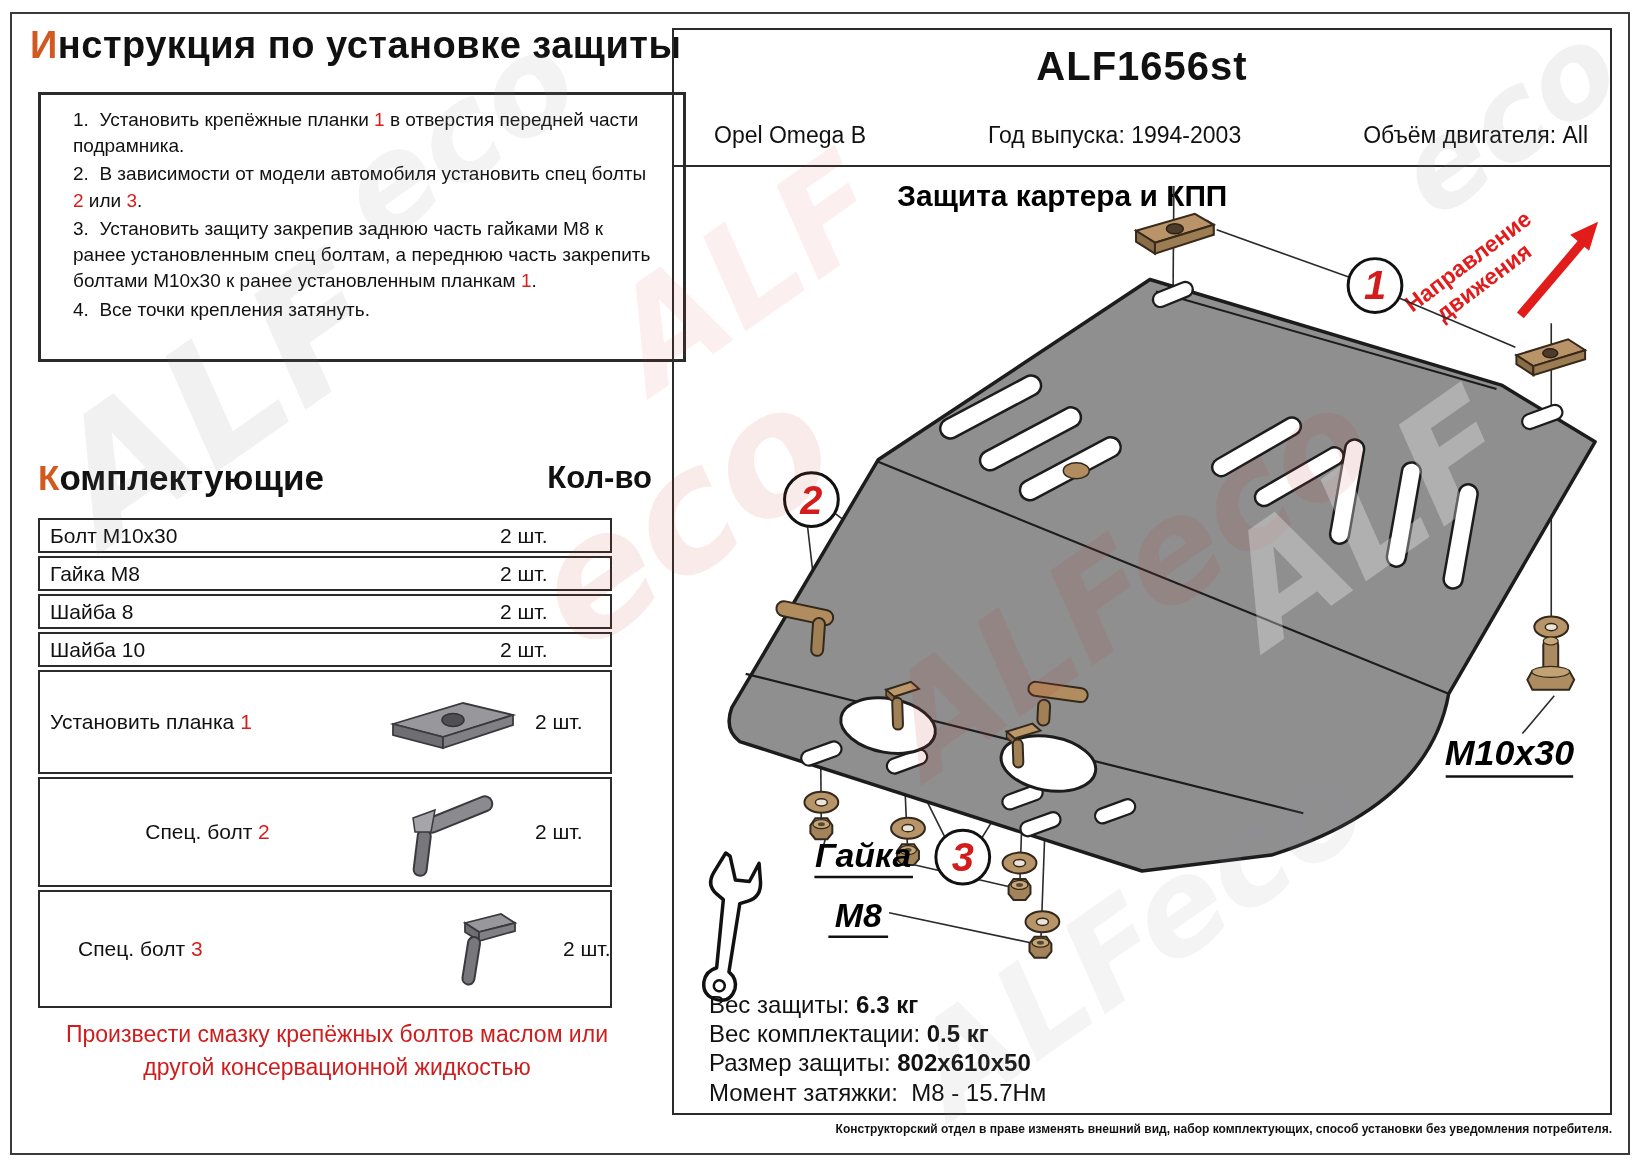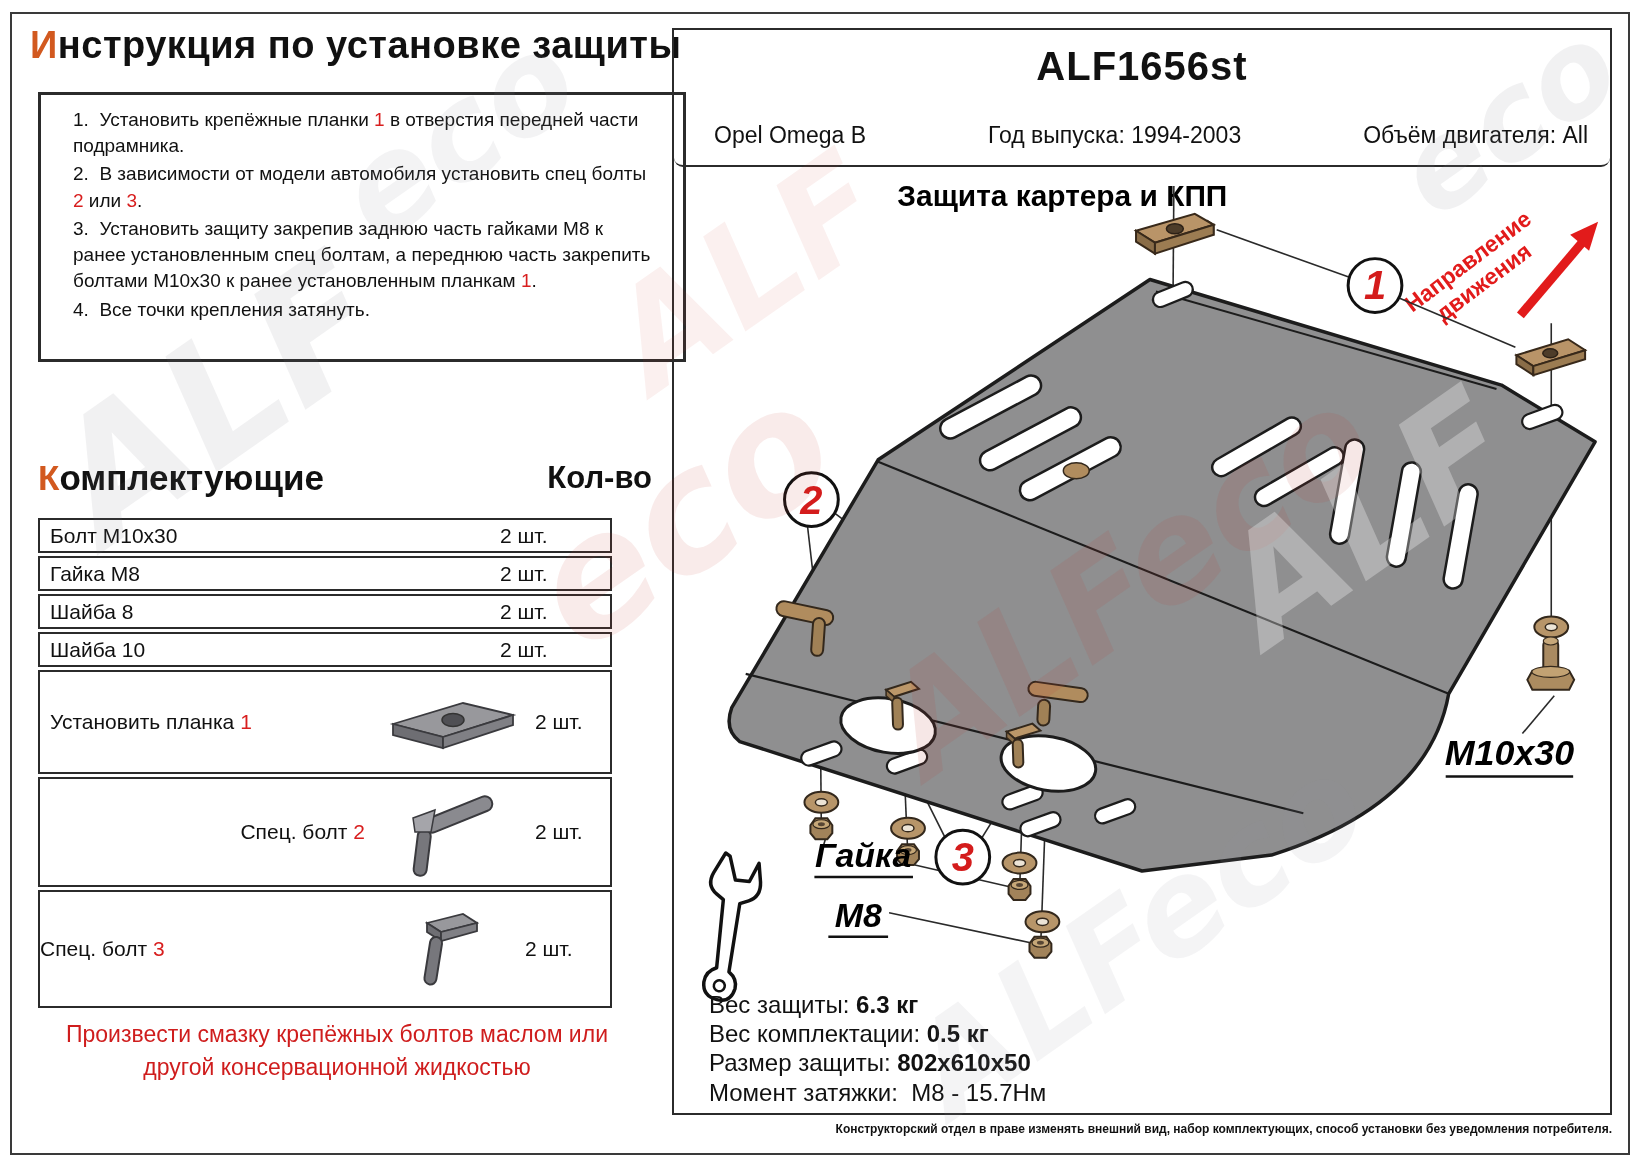--- a/index.html
+++ b/index.html
@@ -24,21 +24,21 @@
         box-sizing:border-box;background:transparent;}
   .tname{flex:0 0 315px;padding-left:10px;font-size:21px;}
   .timg{flex:1;display:flex;justify-content:center;align-items:center;}
   .tqty{flex:0 0 110px;font-size:21px;}
   .warning{position:absolute;left:30px;top:1018px;width:614px;text-align:center;
         font-size:23px;line-height:1.45;color:#cf1d1d;}
 
   
   .panel{position:absolute;left:672px;top:28px;width:940px;height:1087px;
         border:2px solid #2b2b2b;box-sizing:border-box;}
-  .panel-header{position:relative;height:137px;border-bottom:2px solid #2b2b2b;box-sizing:border-box;border-radius:9px;}
+  .panel-header{position:relative;height:137px;border-bottom:2px solid #2b2b2b;box-sizing:border-box;}
   .part-code{position:absolute;top:14px;left:0;width:100%;text-align:center;
         font-size:40px;font-weight:bold;letter-spacing:1px;}
   .meta-row{position:absolute;bottom:16px;left:0;width:100%;display:flex;
         justify-content:space-between;box-sizing:border-box;padding:0 22px 0 40px;font-size:23px;}
   .diagram-wrap{position:relative;width:764px;height:946px;}
   svg text{font-family:"Liberation Sans",sans-serif;}
   .specs{position:absolute;left:35px;bottom:6px;font-size:24px;line-height:1.22;}
   .specs b{font-weight:bold;}
   .footer-note{position:absolute;left:672px;top:1122px;width:940px;text-align:right;
         font-size:12px;font-weight:bold;}
@@ -106,35 +106,35 @@
           <polygon points="28,40 98,19 148,31 78,53" fill="#98989c" stroke="#3a3a3e" stroke-width="1.8"></polygon>
           <polygon points="28,40 78,53 78,64 28,51" fill="#6e6e73" stroke="#3a3a3e" stroke-width="1.8"></polygon>
           <polygon points="78,53 148,31 148,41 78,64" fill="#808085" stroke="#3a3a3e" stroke-width="1.8"></polygon>
           <ellipse cx="88" cy="36" rx="11" ry="6.5" fill="#4f4f54" stroke="#333" stroke-width="1.5"></ellipse>
         </svg>
       </span>
       <span class="tqty">2 шт.</span>
     </div>
 
     <div class="trow" style="height:110px">
-      <span class="timg" style="flex:0 0 315px;justify-content:flex-end;padding-left:10px;">
+      <span class="timg" style="flex:0 0 315px;justify-content:center;padding-left:10px;">
         <span class="tname" style="padding:0;flex:none;"><span>Спец. болт </span><span class="red">2</span></span>
       </span>
       <span class="timg">
         <svg width="170" height="100" viewBox="0 0 170 100">
           <rect x="0" y="-7.5" width="72" height="15" rx="7.5" transform="translate(60,46) rotate(-22)" fill="#8a8a8f" stroke="#3a3a3e" stroke-width="2"></rect>
           <rect x="-6.5" y="0" width="13" height="46" rx="6" transform="translate(60,48) rotate(7)" fill="#77777c" stroke="#3a3a3e" stroke-width="2"></rect>
           <polygon points="48,36 70,28 66,50 50,50" fill="#a5a5aa" stroke="#3a3a3e" stroke-width="1.5"></polygon>
         </svg>
       </span>
       <span class="tqty">2 шт.</span>
     </div>
 
     <div class="trow" style="height:118px">
-      <span class="timg" style="flex:0 0 315px;justify-content:flex-start;">
+      <span class="timg" style="flex:0 0 315px;justify-content:flex-start;padding-left:10px;margin-left:28px;">
         <span class="tname" style="padding:0;flex:none;"><span>Спец. болт </span><span class="red">3</span></span>
       </span>
       <span class="timg">
         <svg width="170" height="104" viewBox="0 0 170 104">
           <polygon points="72,26 108,17 122,26 86,35" fill="#98989c" stroke="#3a3a3e" stroke-width="1.8"></polygon>
           <polygon points="72,26 86,35 86,44 72,35" fill="#6e6e73" stroke="#3a3a3e" stroke-width="1.8"></polygon>
           <polygon points="86,35 122,26 122,34 86,44" fill="#808085" stroke="#3a3a3e" stroke-width="1.8"></polygon>
           <rect x="-6" y="0" width="12" height="48" rx="6" transform="translate(82,40) rotate(9)" fill="#77777c" stroke="#3a3a3e" stroke-width="2"></rect>
         </svg>
       </span>

